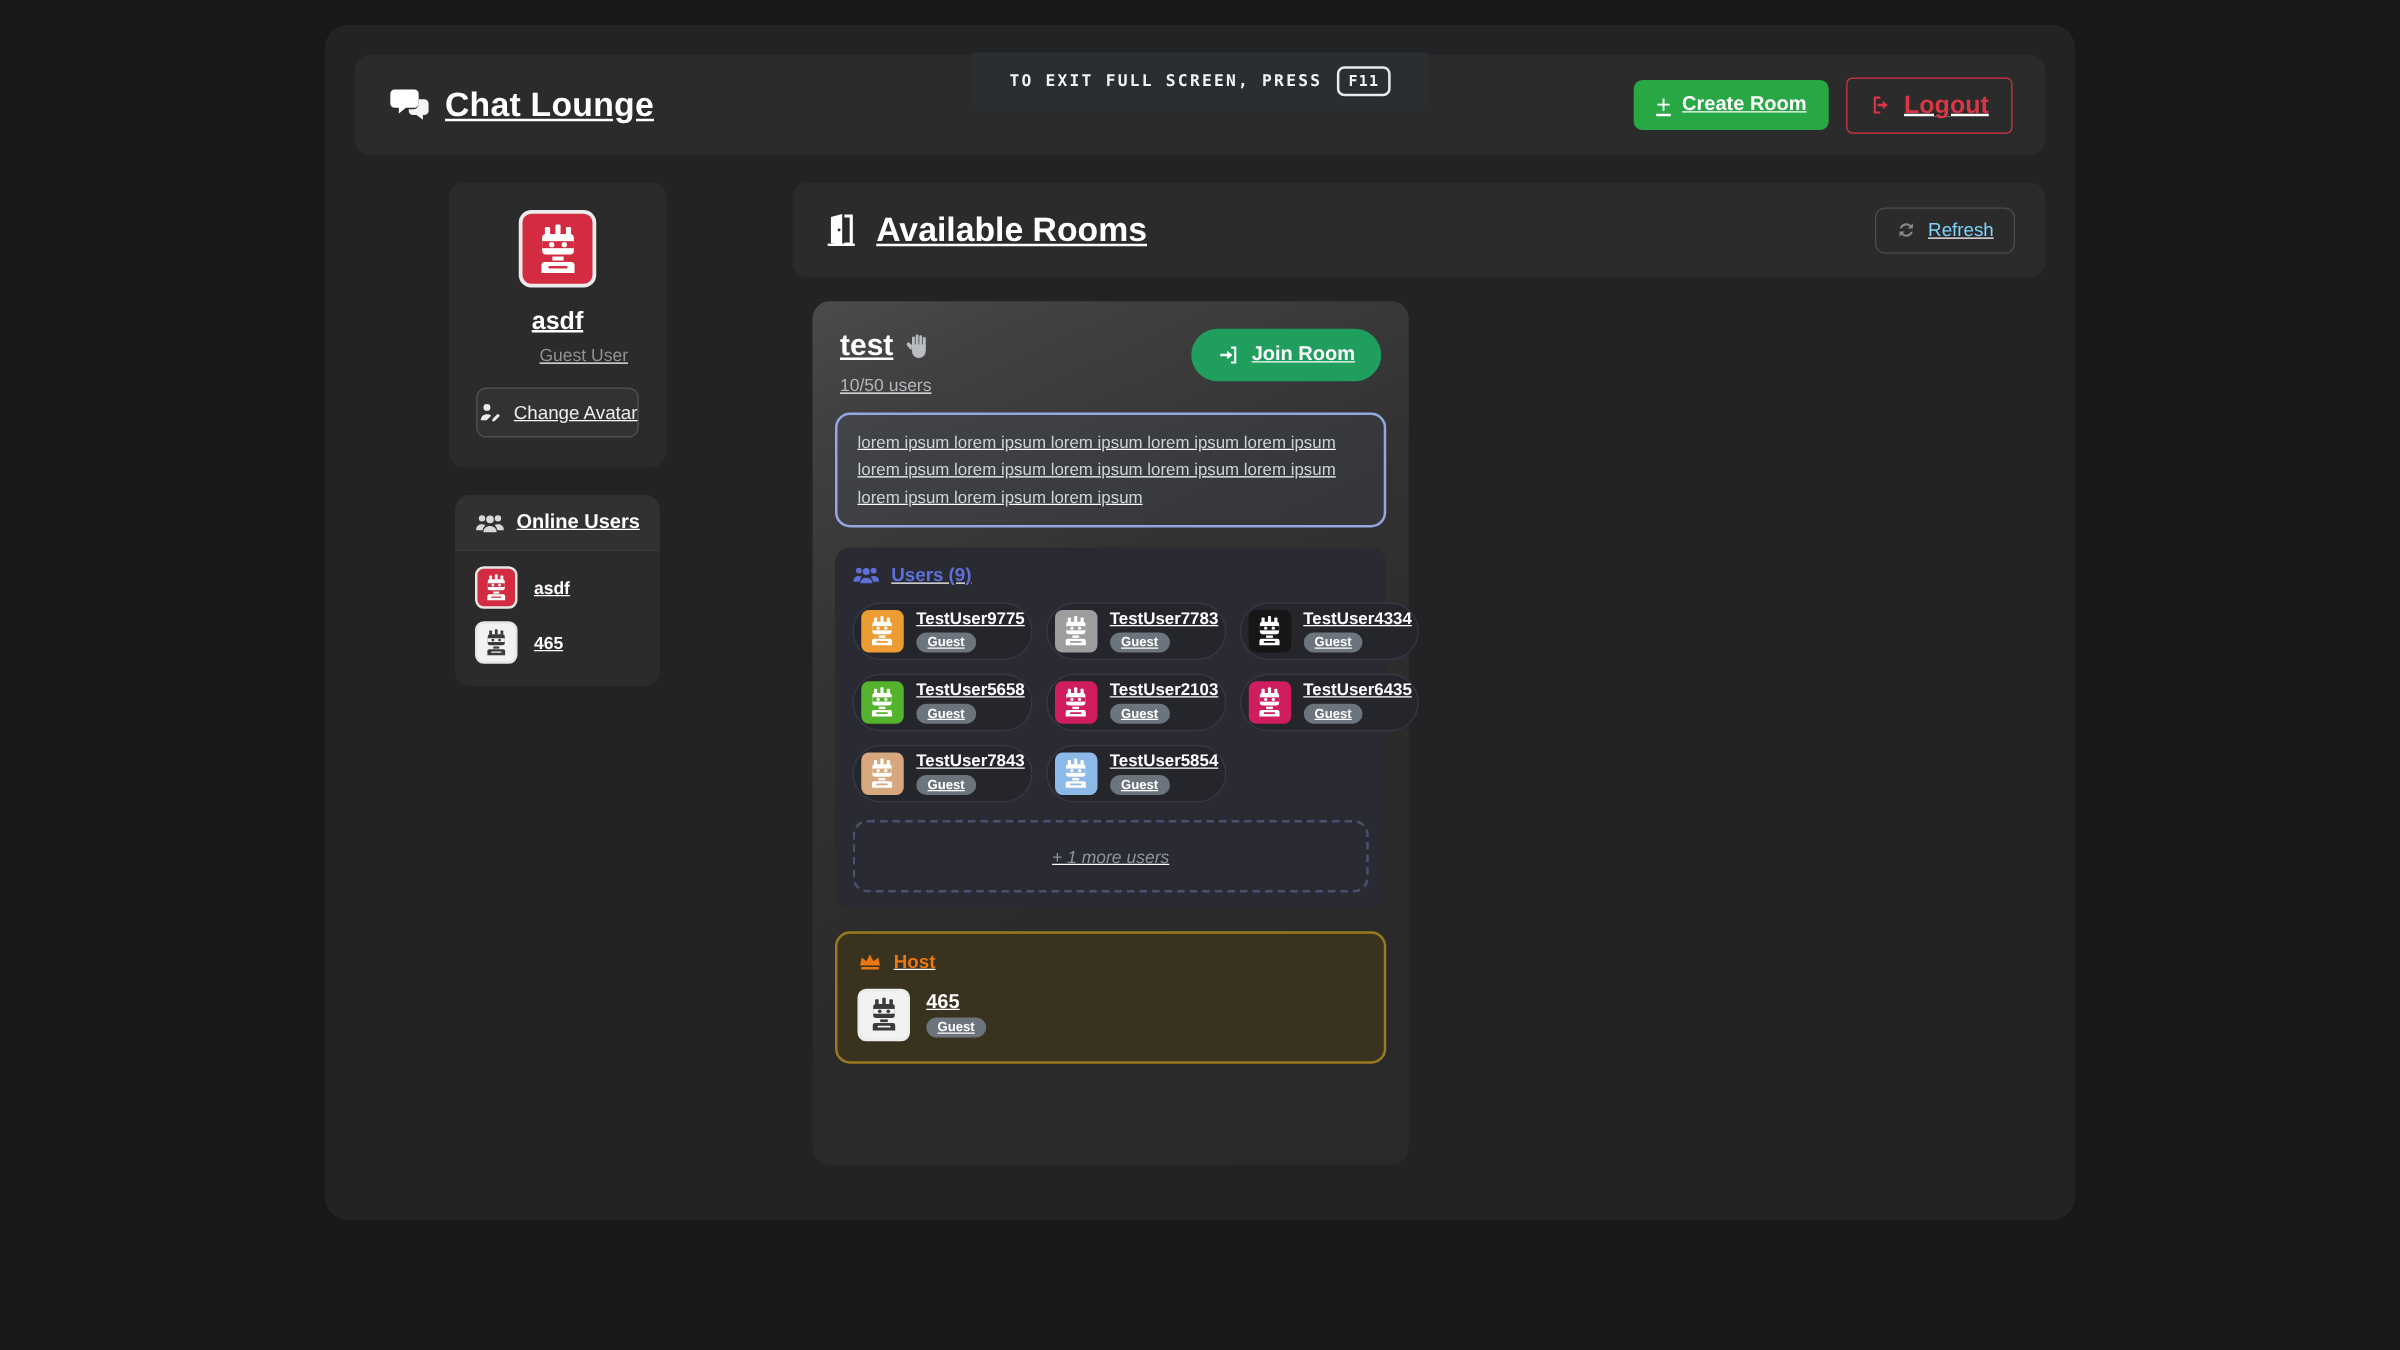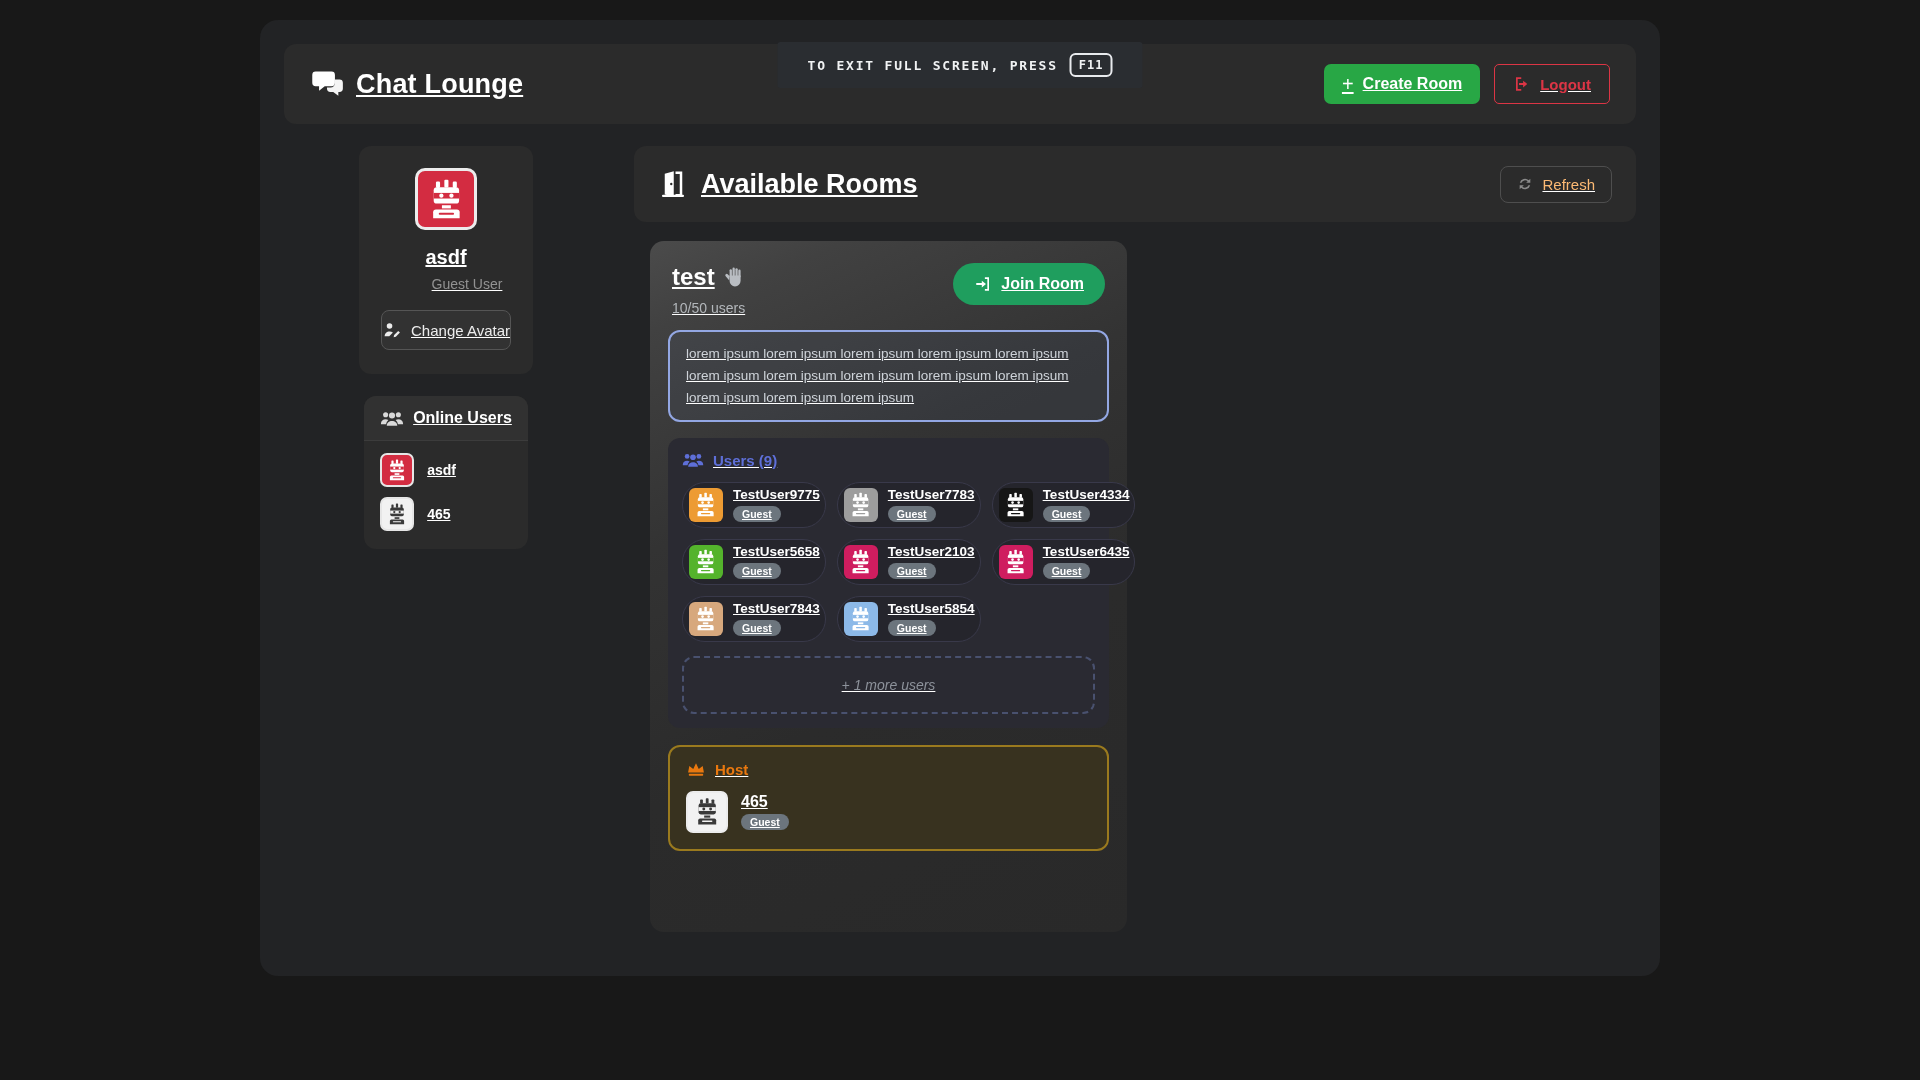--- a/index.html
+++ b/index.html
@@ -29,21 +29,21 @@
   .header-actions { margin-left:auto; display:flex; gap:14px; align-items:center; }
   .btn { border:none; cursor:pointer; font-family:inherit; display:inline-flex; align-items:center; gap:9px; }
   .btn-create {
     background:var(--accent-green,#28a745); color:#fff; font-weight:bold;
     font-size:16px; padding:11px 18px; border-radius:7px;
   }
   .btn-create .plus { font-size:20px; font-weight:normal; line-height:14px; }
   .btn-logout {
     background:transparent; color:var(--danger-red,#dc3545);
     border:1px solid var(--danger-red,#dc3545);
-    font-weight:bold; font-size:15px; padding:10px 18px; border-radius:5px;
+    font-weight:bold; font-size:20px; padding:10px 18px; border-radius:5px;
   }
   .btn-logout svg { width:18px; height:18px; fill:var(--danger-red,#dc3545); }
   
   .fs-toast {
     position:absolute; left:50%; top:22px; transform:translateX(-50%);
     height:46px; background:#2a2d31; border-radius:3px;
     display:flex; align-items:center; gap:12px; padding:0 30px;
     font-family:"DejaVu Sans Mono", monospace; font-weight:bold;
     font-size:13px; letter-spacing:1.8px; color:#f1f3f4; white-space:nowrap;
     z-index:5;
@@ -89,21 +89,21 @@
   
   .main-col { flex:1; }
   .rooms-header-card {
     height:76px; background:#2b2b2b; border-radius:12px;
     display:flex; align-items:center; padding:0 24px;
   }
   .rooms-title { display:flex; align-items:center; gap:13px; font-size:27px; font-weight:bold; }
   .rooms-title svg { width:30px; height:30px; fill:#fff; }
   .btn-refresh {
     margin-left:auto; background:transparent; border:1px solid #4e4e4e;
-    color:#fdba74; border-radius:8px; font-size:15px; padding:9px 16px;
+    color:#7dd3fc; border-radius:8px; font-size:15px; padding:9px 16px;
   }
   .btn-refresh svg { width:16px; height:16px; fill:#8a8a8a; }
   
   .room-card {
     width:477px; height:691px; margin:19px 0 0 16px;
     border-radius:14px; padding:22px 18px;
     background:linear-gradient(155deg,#4b4b4b 0%,#414141 10%,#333333 34%,#2b2b2b 62%,#292929 100%);
     display:flex; flex-direction:column;
   }
   .room-head { display:flex; justify-content:space-between; align-items:flex-start; padding:0 4px; }

